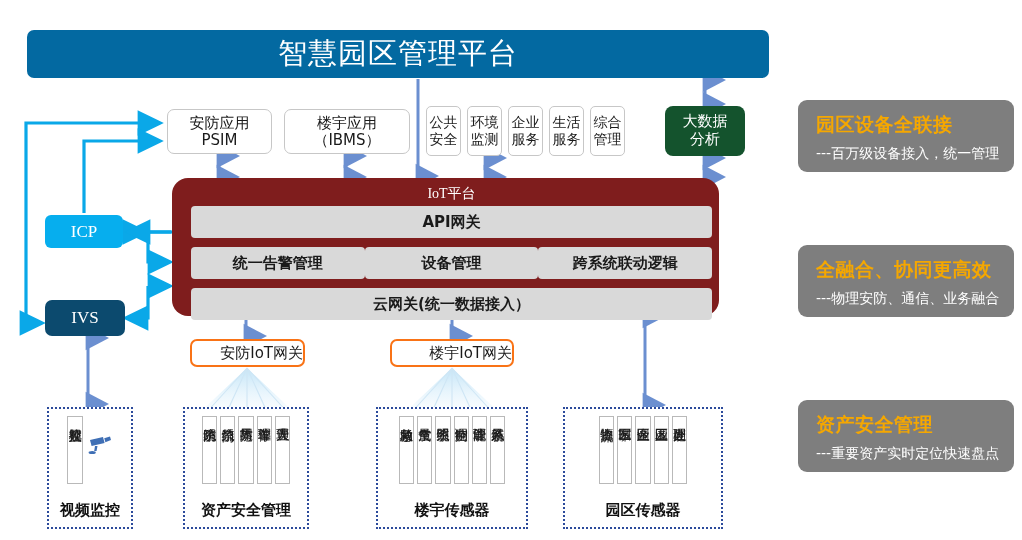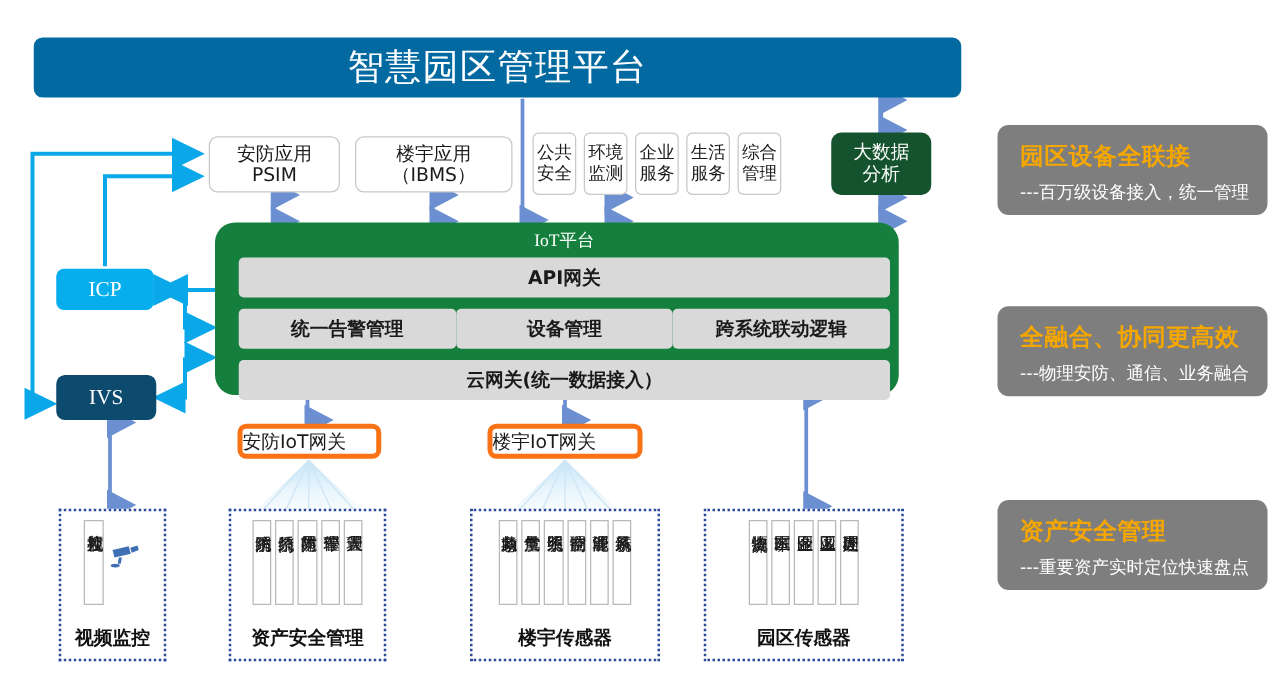--- a/index.html
+++ b/index.html
@@ -71,21 +71,21 @@
     left: 45px; top: 300px; width: 80px; height: 36px;
     background: #0c4a6e; border-radius: 7px;
     display: flex; align-items: center; justify-content: center;
     color: #ffffff; font-size: 17px;
     font-family: "Liberation Serif", "DejaVu Serif", serif;
   }
 
   
   #iot-platform {
     left: 172px; top: 178px; width: 547px; height: 138px;
-    background: #15803d;
+    background: #7f1d1d;
     border-radius: 16px;
     padding: 5px 7px 9px 19px;
   }
   #iot-title {
     text-align: center; color: #ffffff; font-size: 14px;
     font-family: "Liberation Serif", "DejaVu Serif", serif;
     line-height: 1.5; margin-bottom: 2px;
   }
   .iot-bar {
     background: #d9d9d9;
@@ -95,22 +95,22 @@
     height: 32px;
     font-weight: bold;
   }
   #iot-api { margin-bottom: 9px; }
   #iot-mid { display: flex; gap: 0; margin-bottom: 9px; }
   #iot-mid .iot-bar { flex: 1; }
   #iot-cloud { }
 
   
   .gw-box {
-    background: #ffffff; border: 4px solid #f97316; border-radius: 7px;
-    display: flex; align-items: center; justify-content: flex-start;
+    background: #ffffff; border: 2px solid #f97316; border-radius: 7px;
+    display: flex; align-items: center; justify-content: flex-end;
     font-size: 15px; color: #1a1a1a; height: 28px;
   }
   #gw-security { left: 190px; top: 339px; width: 115px; }
   #gw-building { left: 390px; top: 339px; width: 124px; }
 
   
   .sensor-group {
     border: 2px dotted #2b4a9b;
     background: #ffffff;
     display: flex; flex-direction: column; align-items: center;

